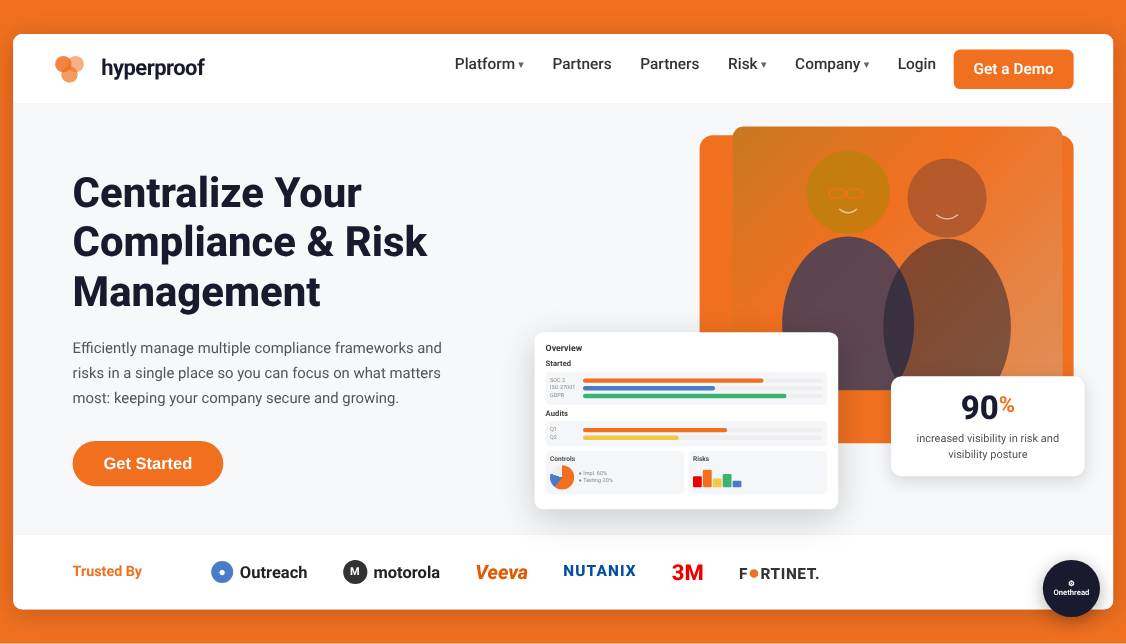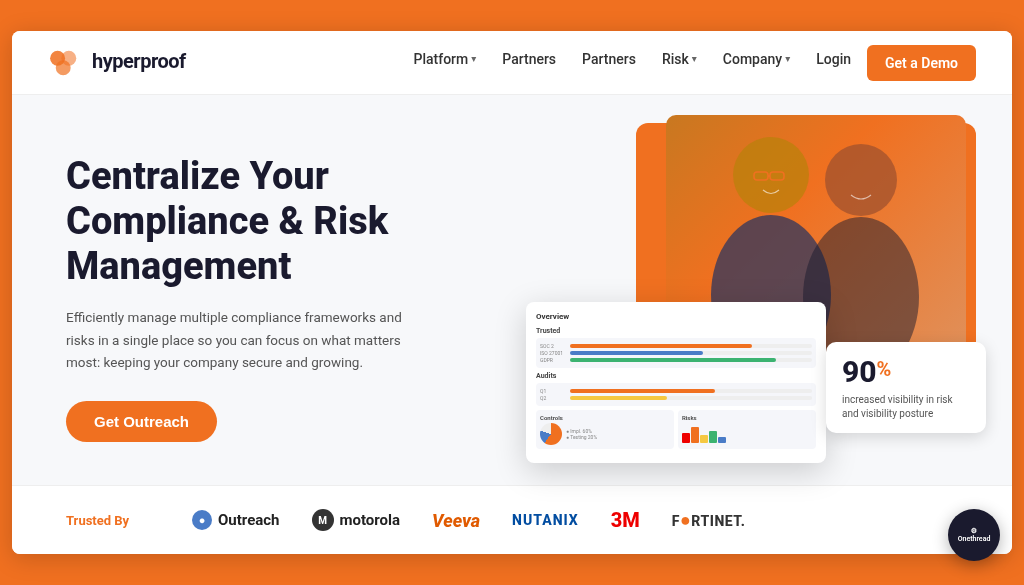--- a/index.html
+++ b/index.html
@@ -76,21 +76,20 @@
       white-space: nowrap;
     }
     
     .hero {
       display: flex;
       align-items: center;
       padding: 48px 36px 32px 54px;
       background: #F7F8FA;
       min-height: 370px;
       position: relative;
-      gap: 40px;
     }
     .hero-left {
       flex: 1;
       max-width: 440px;
       padding-right: 30px;
     }
     .hero-title {
       font-size: 38px;
       font-weight: 800;
       color: #1a1a2e;
@@ -146,21 +145,21 @@
       z-index: 1;
       display: flex;
       align-items: flex-end;
       justify-content: center;
     }
     
     .dashboard-mockup {
       position: absolute;
       left: -20px;
       bottom: -10px;
-      width: 300px;
+      width: 276px;
       background: #fff;
       border-radius: 8px;
       box-shadow: 0 8px 32px rgba(0,0,0,0.18);
       z-index: 3;
       padding: 10px;
       font-size: 6px;
     }
     .dashboard-header {
       font-size: 8px;
       font-weight: 700;
@@ -208,22 +207,22 @@
     
     .stat-badge {
       position: absolute;
       right: -10px;
       bottom: 20px;
       background: #fff;
       border-radius: 10px;
       box-shadow: 0 4px 16px rgba(0,0,0,0.15);
       padding: 12px 16px;
       z-index: 4;
-      width: 160px;
-      text-align: left;
+      width: 176px;
+      text-align: center;
     }
     .stat-badge-number {
       font-size: 30px;
       font-weight: 800;
       color: #1a1a2e;
       display: inline-block;
     }
     .stat-badge-percent {
       font-size: 20px;
       font-weight: 700;
@@ -374,21 +373,21 @@
       <li>
         <a href="#" class="nav-cta">Get a Demo</a>
       </li>
     </ul>
   </nav>
 
   <section class="hero">
     <div class="hero-left">
       <h1 class="hero-title">Centralize Your Compliance &amp; Risk Management</h1>
       <p class="hero-desc">Efficiently manage multiple compliance frameworks and risks in a single place so you can focus on what matters most: keeping your company secure and growing.</p>
-      <button class="btn-get-started">Get Outreach</button>
+      <button class="btn-get-started">Get Started</button>
     </div>
 
     <div class="hero-right">
 
       <div class="hero-orange-bg"></div>
 
       <div class="hero-people-photo">
         <svg width="300" height="240" viewBox="0 0 300 240">
 
           <circle cx="105" cy="60" r="38" fill="#b8820a" opacity="0.7"></circle>
@@ -401,21 +400,21 @@
           <rect x="104" y="57" width="14" height="8" rx="3" fill="none" stroke="#F07020" stroke-width="1.5"></rect>
           <line x1="102" y1="61" x2="104" y2="61" stroke="#F07020" stroke-width="1.5"></line>
 
           <path d="M97 75 Q105 82 113 75" fill="none" stroke="#fff" stroke-width="1.2" opacity="0.6"></path>
           <path d="M185 80 Q195 88 205 80" fill="none" stroke="#fff" stroke-width="1.2" opacity="0.6"></path>
         </svg>
       </div>
 
       <div class="dashboard-mockup">
         <div class="dashboard-header">Overview</div>
-        <div style="font-size:7px;font-weight:700;color:#444;margin-bottom:3px;">Trusted</div>
+        <div style="font-size:7px;font-weight:700;color:#444;margin-bottom:3px;">Started</div>
         <div class="dashboard-card" style="margin-bottom:4px;">
           <div class="bar-row">
               <span class="bar-label">SOC 2</span>
               <div class="bar-bg">
                 <div class="bar-fill bar-orange" style="width:75%"></div>
               </div>
             </div>
           <div class="bar-row">
               <span class="bar-label">ISO 27001</span>
               <div class="bar-bg">

